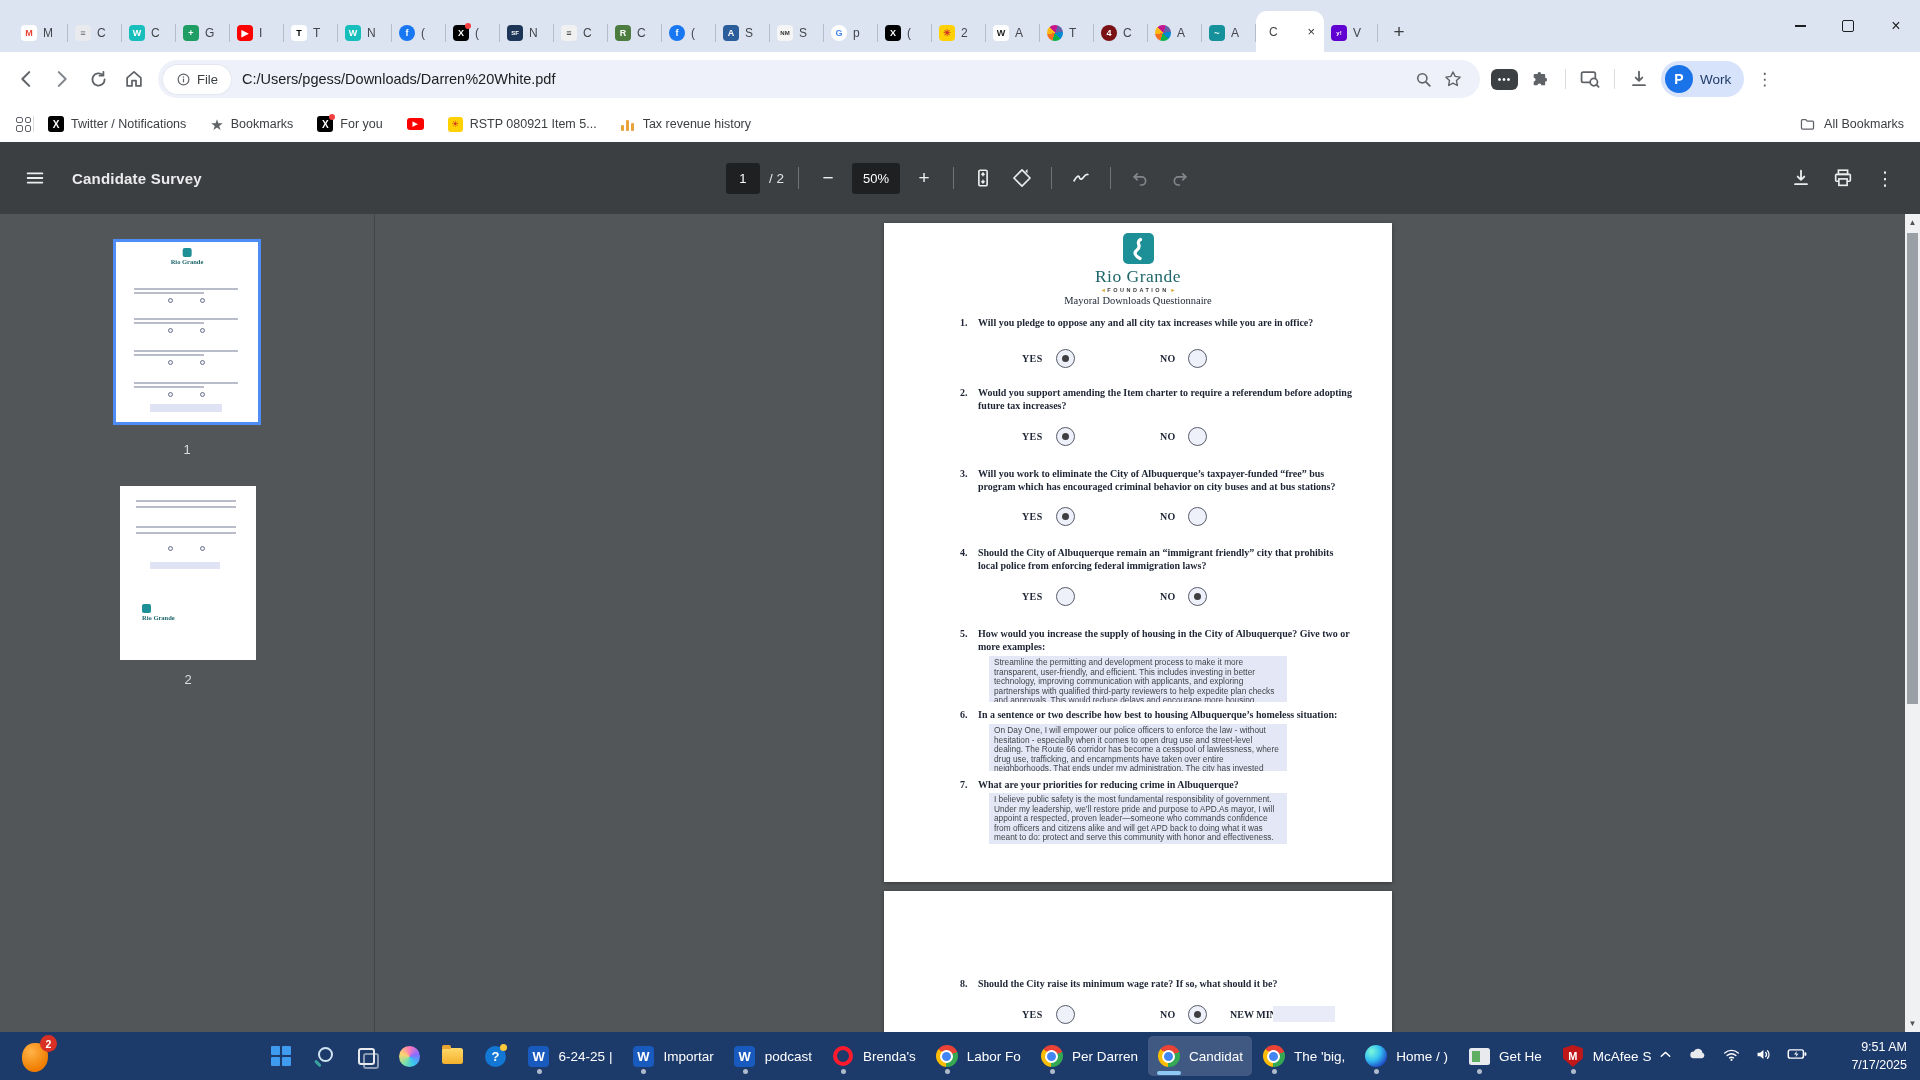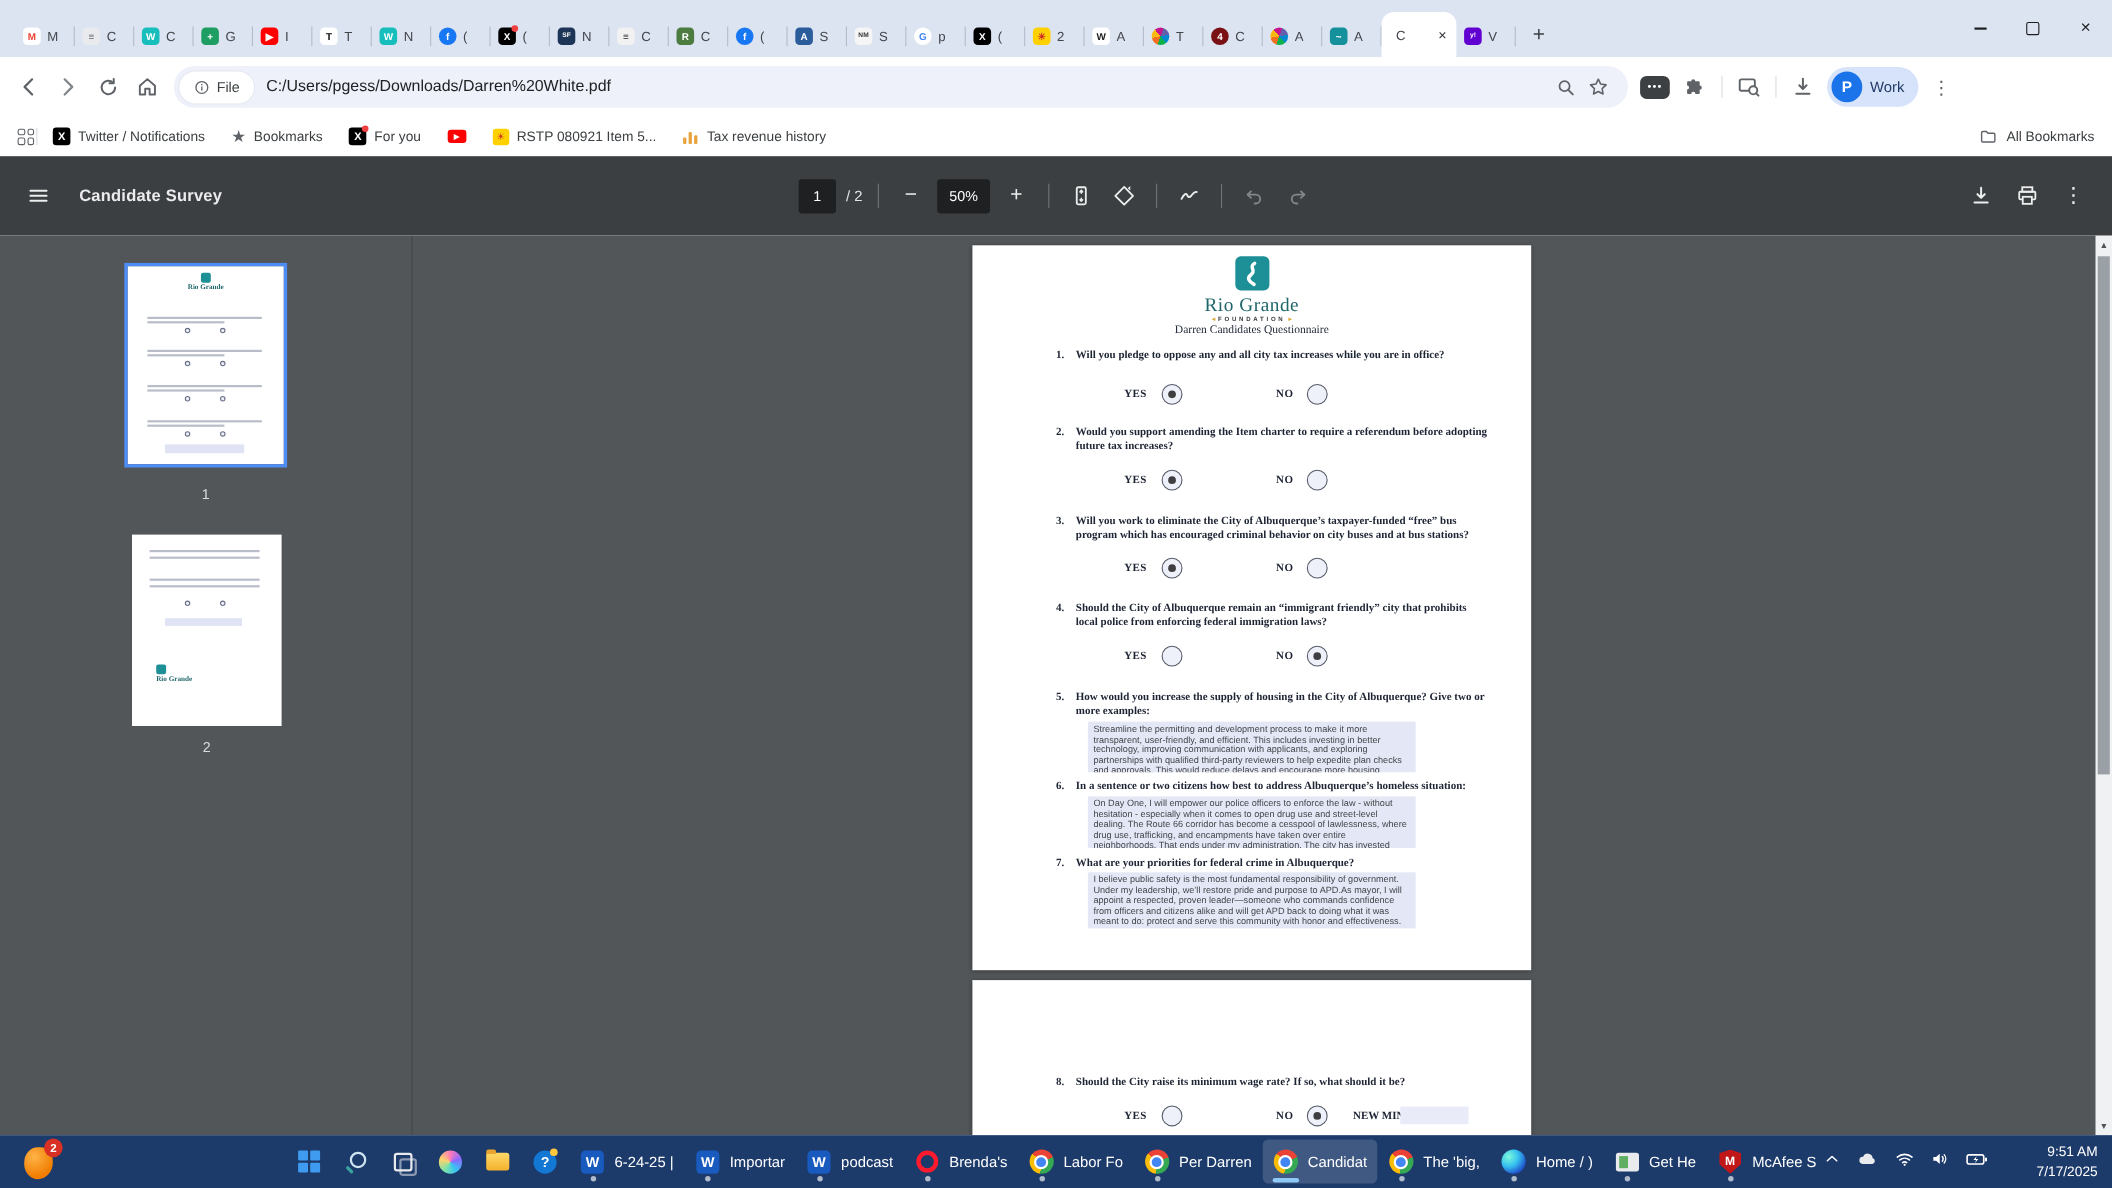--- a/index.html
+++ b/index.html
@@ -516,21 +516,21 @@
     <div class="page page1">
       <div class="doc-head">
         <span class="rg-ic">
           <svg viewBox="0 0 24 24" width="24" height="24">
               <path d="M14.5 2.5c-6 3.5 2.5 6-3.5 10.5-4 3-1 6.5 3 8.5" fill="none" stroke="#fff" stroke-width="3.2" stroke-linecap="round"></path>
             </svg>
         </span>
         <div class="rg-name">Rio Grande</div>
         <div class="rg-found"><span class="arr">◄ </span><span>FOUNDATION</span><span class="arr"> ►</span></div>
       </div>
-      <div class="doc-title">Darren Candidates Questionnaire</div>
+      <div class="doc-title">Mayoral Downloads Questionnaire</div>
       <div id="p1qs">
           <div class="q" style="top: 94px;">
             <span class="qnum">1.</span>
             <span>Will you pledge to oppose any and all city tax increases while you are in office?</span>
           </div>
           <div class="row" style="top: 126px;">
             <span class="yn" style="left: 138px;">YES</span>
             <span class="radio sel" style="left: 172px;"></span>
             <span class="yn" style="left: 276px;">NO</span>
             <span class="radio" style="left: 304px;"></span>
@@ -565,26 +565,26 @@
             <span class="yn" style="left: 276px;">NO</span>
             <span class="radio sel" style="left: 304px;"></span>
           </div>
           <div class="q" style="top: 405px;">
             <span class="qnum">5.</span>
             <span>How would you increase the supply of housing in the City of Albuquerque? Give two or more examples:</span>
           </div>
           <div class="ansbox" style="top: 433px; height: 46px;">Streamline the permitting and development process to make it more transparent, user-friendly, and efficient. This includes investing in better technology, improving communication with applicants, and exploring partnerships with qualified third-party reviewers to help expedite plan checks and approvals. This would reduce delays and encourage more housing projects</div>
           <div class="q" style="top: 486px;">
             <span class="qnum">6.</span>
-            <span>In a sentence or two citizens how best to address Albuquerque’s homeless situation:</span>
+            <span>In a sentence or two describe how best to housing Albuquerque’s homeless situation:</span>
           </div>
           <div class="ansbox" style="top: 501px; height: 47px;">On Day One, I will empower our police officers to enforce the law - without hesitation - especially when it comes to open drug use and street-level dealing. The Route 66 corridor has become a cesspool of lawlessness, where drug use, trafficking, and encampments have taken over entire neighborhoods. That ends under my administration. The city has invested hundreds of millions of dollars in</div>
           <div class="q" style="top: 556px;">
             <span class="qnum">7.</span>
-            <span>What are your priorities for federal crime in Albuquerque?</span>
+            <span>What are your priorities for reducing crime in Albuquerque?</span>
           </div>
           <div class="ansbox" style="top: 570px; height: 51px;">I believe public safety is the most fundamental responsibility of government. Under my leadership, we’ll restore pride and purpose to APD.As mayor, I will appoint a respected, proven leader—someone who commands confidence from officers and citizens alike and will get APD back to doing what it was meant to do: protect and serve this community with honor and effectiveness.</div>
         </div>
     </div>
 
     <div class="page page2">
       <div id="p2qs">
           <div class="q" style="top: 87px;">
             <span class="qnum">8.</span>
             <span>Should the City raise its minimum wage rate? If so, what should it be?</span>

